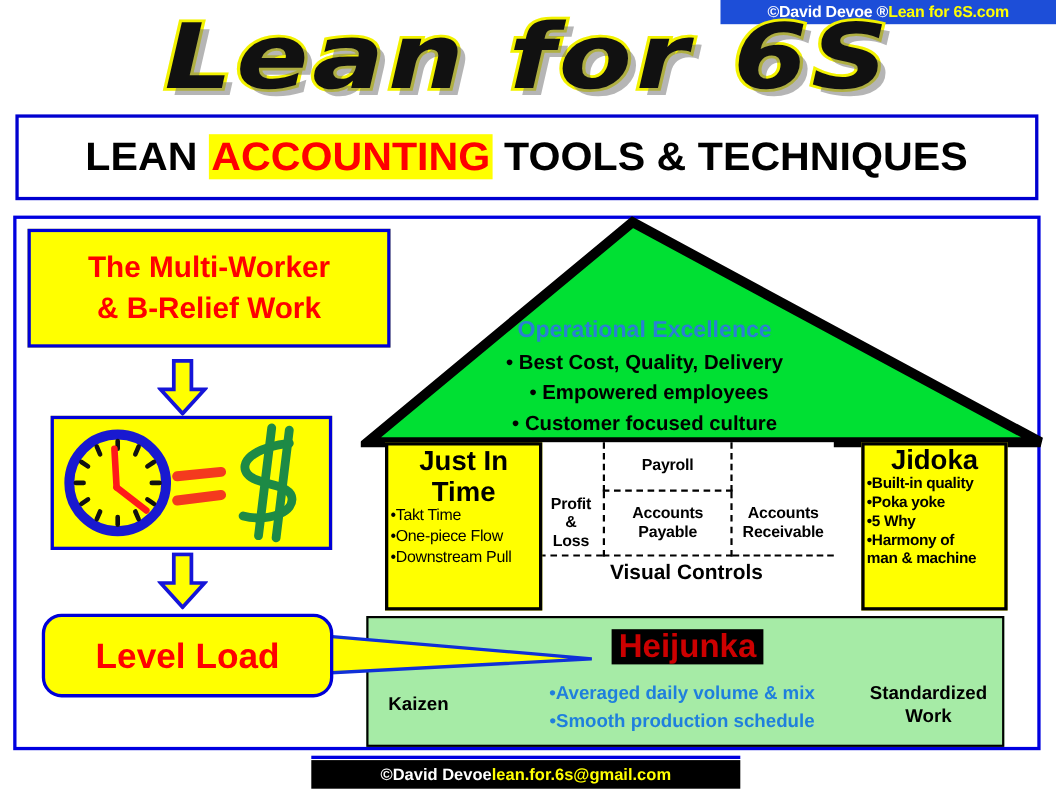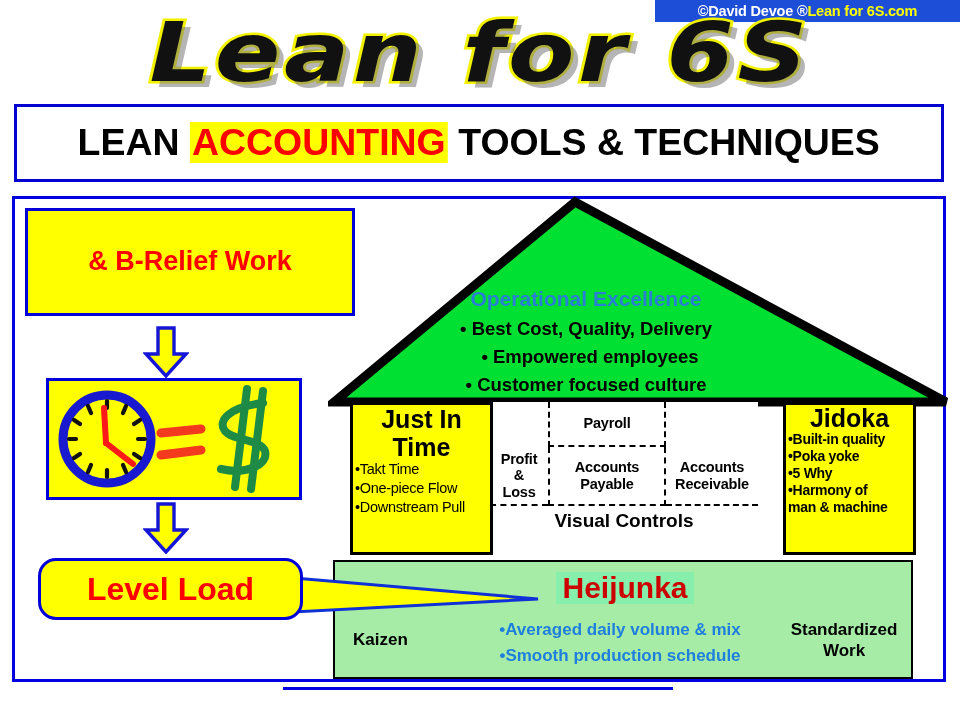--- a/index.html
+++ b/index.html
@@ -76,21 +76,21 @@
   #arrow1{left:143px;top:326px;}
   #arrow2{left:143px;top:502px;}
 
   #clock-box{
     position:absolute;left:46px;top:378px;width:256px;height:122px;
     background:#ffff00;border:3px solid #0000d8;box-sizing:border-box;
   }
   #clock-svg{position:absolute;left:0;top:0;}
 
   #levelload-box{
-    position:absolute;left:38px;top:558px;width:265px;height:62px;
+    position:absolute;left:38px;top:558px;width:265px;height:76px;
     background:#ffff00;border:3px solid #0000d8;border-radius:18px;
     box-sizing:border-box;
     display:flex;align-items:center;justify-content:center;
     z-index:6;
   }
   #levelload-label{color:#ff0000;font-weight:bold;font-size:32px;white-space:nowrap;}
 
   
   #callout{position:absolute;left:292px;top:568px;width:250px;height:56px;z-index:5;}
 
@@ -152,21 +152,21 @@
   }
 
   #foundation{
     position:absolute;left:333px;top:560px;width:580px;height:119px;
     background:#a6eba6;border:2px solid #000000;box-sizing:border-box;z-index:1;
   }
   #heijunka-wrap{
     position:absolute;left:0;top:10px;width:580px;text-align:center;
   }
   #heijunka{
-    background:#86efac;color:#cc0000;font-weight:bold;font-size:30px;
+    background:#000000;color:#cc0000;font-weight:bold;font-size:30px;
     padding:0 6px;display:inline-block;line-height:1.06;
   }
   #kaizen{
     position:absolute;left:18px;top:68px;width:110px;text-align:left;
     font-weight:bold;font-size:17px;color:#000000;
   }
   #stdwork{
     position:absolute;left:440px;top:57px;width:138px;text-align:center;
     font-weight:bold;font-size:17px;color:#000000;line-height:1.25;
   }
@@ -198,20 +198,21 @@
     <div id="wordart">Lean for 6S</div>
   </div>
 
   <div id="headline-box">
     <div id="headline"><span>LEAN </span><span class="hl">ACCOUNTING</span><span> TOOLS &amp; TECHNIQUES</span></div>
   </div>
 
   <div id="outer-frame"></div>
 
   <div id="multiworker-box">
+    <div class="ln">The Multi-Worker</div>
     <div class="ln">&amp; B-Relief Work</div>
   </div>
 
   <svg id="arrow1" class="arrow-down" viewBox="0 0 46 52">
     <polygon points="15,2 31,2 31,28 43,28 23,50 3,28 15,28" fill="#ffff00" stroke="#1515d8" stroke-width="3.4"></polygon>
   </svg>
 
   <div id="clock-box">
     <svg id="clock-svg" width="250" height="116" viewBox="0 0 250 116">
 
@@ -320,14 +321,18 @@
   <div id="pillar-jidoka">
     <div class="ptitle">Jidoka</div>
     <div class="pb">•Built-in quality</div>
     <div class="pb">•Poka yoke</div>
     <div class="pb">•5 Why</div>
     <div class="pb">•Harmony of</div>
     <div class="pb">man &amp; machine</div>
   </div>
 
   <div id="bottom-rule"></div>
+  <div id="bottom-banner">
+    <span>©David Devoe </span>
+      <span class="yellow">lean.for.6s@gmail.com</span>
+  </div>
 
 </div>
 
 </body></html>

